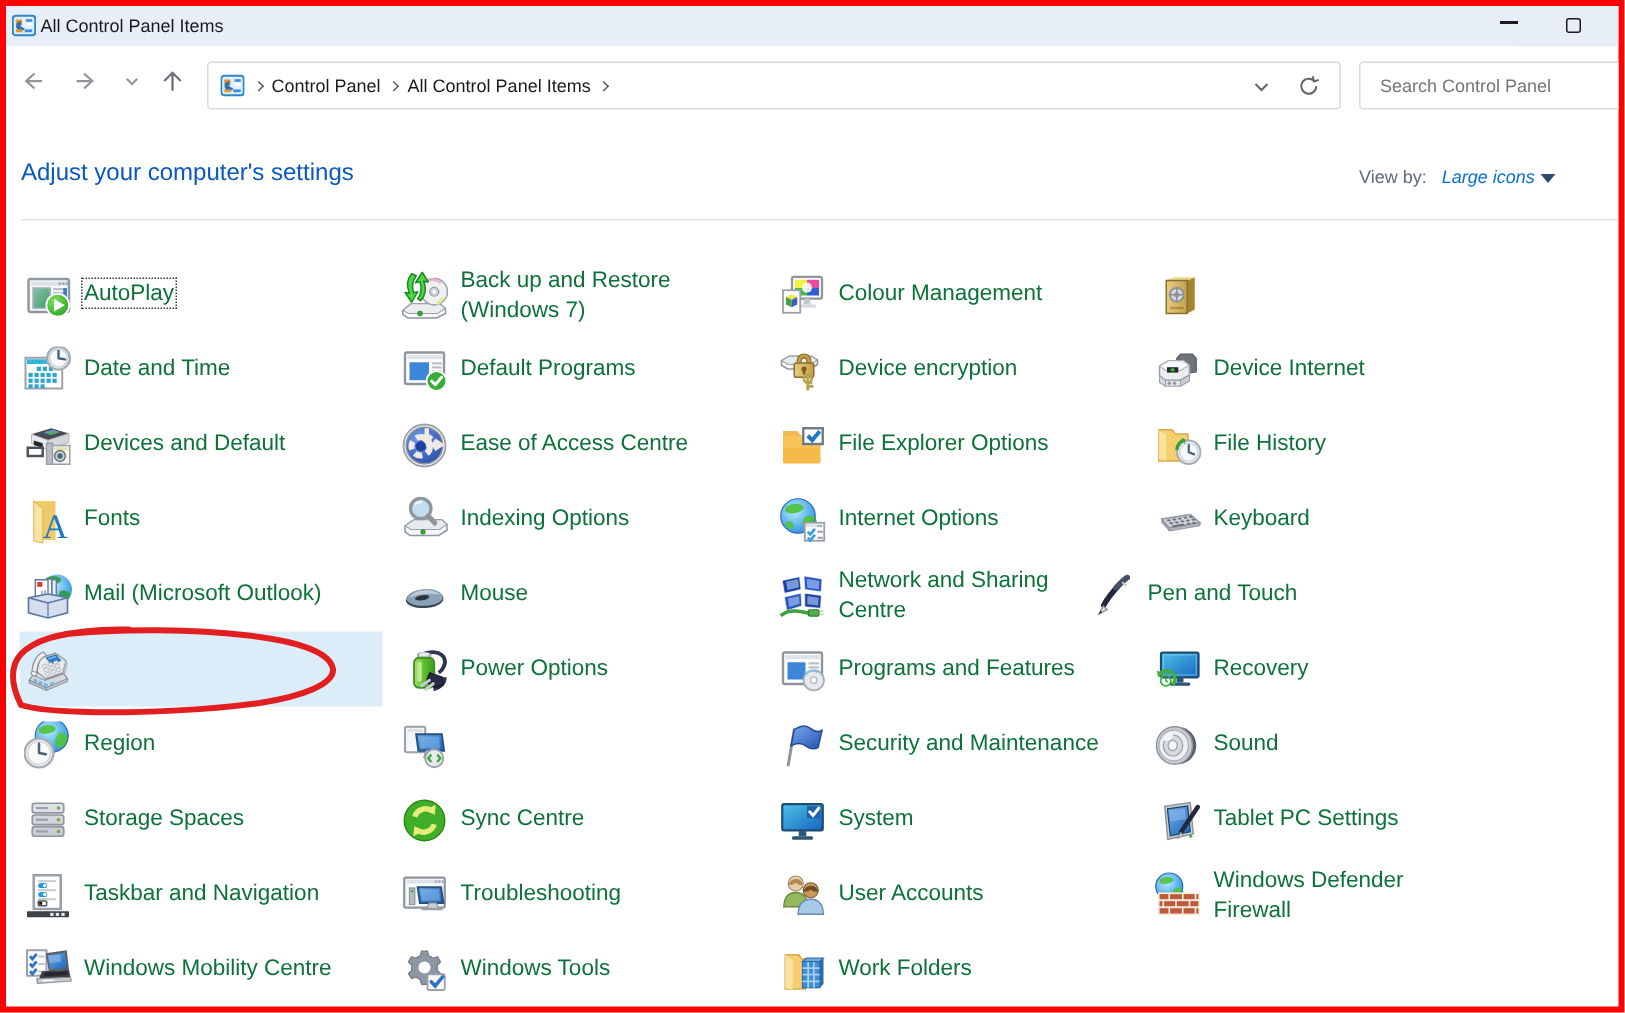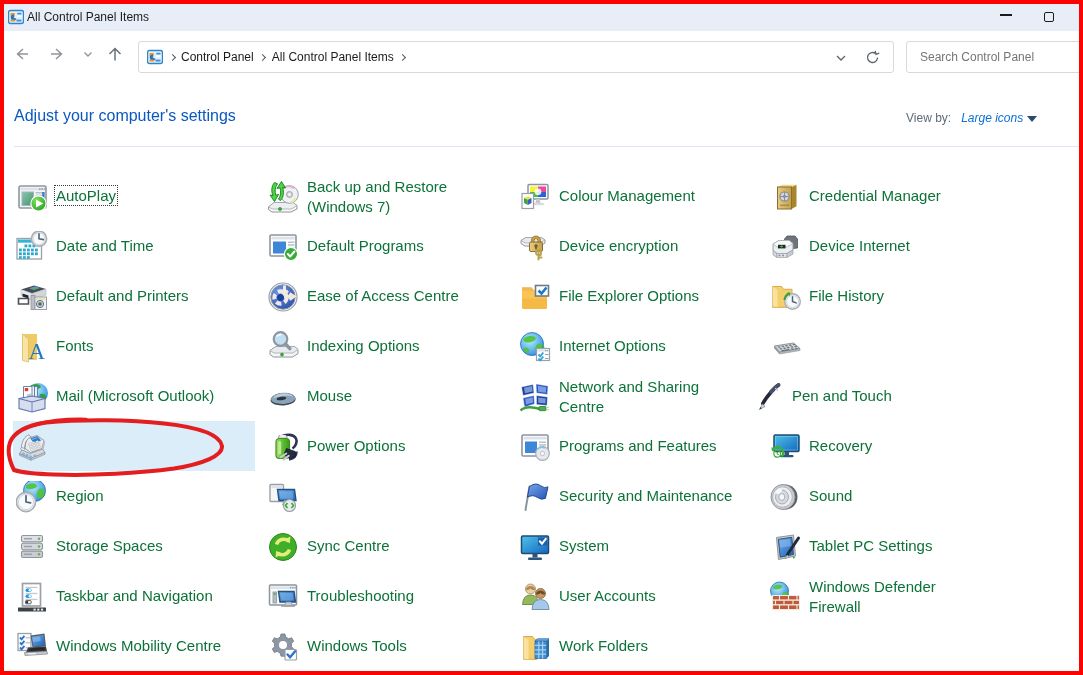--- a/index.html
+++ b/index.html
@@ -165,21 +165,20 @@
         </linearGradient>
       </defs>
       <path d="M22.5 6 l5 -2.2 v21.5 l-5 2.7 z" fill="#a8842f"></path>
       <path d="M8.5 6 l5 -2.2 h14 l-5 2.2 z" fill="#ead98e"></path>
       <rect x="8.5" y="6" width="14" height="22" fill="url(#gold)" stroke="#8a6d2f" stroke-width="1"></rect>
       <circle cx="15.5" cy="15.5" r="4.6" fill="#d3d7dc" stroke="#8a8f96" stroke-width="1.2"></circle>
       <circle cx="15.5" cy="15.5" r="1.8" fill="#9aa0a8"></circle>
       <path d="M15.5 10.9 v9.2 M10.9 15.5 h9.2" stroke="#8a8f96" stroke-width="1"></path>
       <rect x="11" y="23.5" width="9" height="1.6" fill="#8a6d2f" opacity="0.55"></rect>
     </svg>
-    <div class="lbl one">Credential Manager</div>
   </div>
 <div class="cell" style="left:1px;top:218px">
     <svg class="ic" width="32" height="32" viewBox="0 0 32 32">
       <rect x="1" y="7.5" width="24.5" height="20.5" fill="#ffffff" stroke="#9aa0a8" stroke-width="1.3"></rect>
       <rect x="2" y="8.5" width="22.5" height="3.2" fill="#35b5d6"></rect>
       <g fill="#2aa8cc">
         <rect x="8.5" y="13.5" width="2.8" height="2.8"></rect>
         <rect x="12.5" y="13.5" width="2.8" height="2.8"></rect>
         <rect x="16.5" y="13.5" width="2.8" height="2.8"></rect>
         <rect x="3" y="17.6" width="2.8" height="2.8"></rect>
@@ -259,21 +258,21 @@
       <path d="M5 8.5 L16 12.5 L16 19 L5 14.5 Z" fill="#e8ebee" stroke="#b0b5bb" stroke-width="0.6"></path>
       <path d="M30 8 L16 12.5 L16 19 L30 14 Z" fill="#d3d7dc" stroke="#b0b5bb" stroke-width="0.6"></path>
       <rect x="6.5" y="10.5" width="6" height="3" fill="#23262a" transform="skewY(18)"></rect>
       <path d="M2.5 17.5 h10 v5.5 h-10 z" fill="none" stroke="#4c5157" stroke-width="1.6"></path>
       <rect x="15" y="14.5" width="4" height="14" fill="#b9bec5" stroke="#8f959c" stroke-width="0.8"></rect>
       <rect x="19" y="16" width="11.5" height="12.5" fill="#f2f4f6" stroke="#9aa0a8" stroke-width="1"></rect>
       <rect x="20" y="17" width="9.5" height="2.2" fill="#e3e6b4"></rect>
       <circle cx="24" cy="23" r="3.6" fill="#cfd3d8" stroke="#6a7076" stroke-width="1"></circle>
       <circle cx="24" cy="23" r="1.8" fill="#3f6a74"></circle>
     </svg>
-    <div class="lbl one">Default and Printers</div>
+    <div class="lbl one">Devices and Default</div>
   </div>
 <div class="cell" style="left:252px;top:268px">
     <svg class="ic" width="32" height="32" viewBox="0 0 32 32">
       <defs>
         <radialGradient id="bluerad" cx="0.35" cy="0.3" r="0.95">
           <stop offset="0" stop-color="#6f9ae8"></stop>
           <stop offset="1" stop-color="#1c3f9e"></stop>
         </radialGradient>
       </defs>
       <circle cx="16" cy="16" r="14" fill="#f4f6f8" stroke="#9aa0a8" stroke-width="1.2"></circle>
@@ -354,20 +353,21 @@
   </div>
 <div class="cell" style="left:754px;top:318px">
     <svg class="ic" width="32" height="32" viewBox="0 0 32 32">
       <path d="M5.5 15 L24.5 12 L31 17.5 L10.5 21 Z" fill="#d3d7dc" stroke="#8f959c" stroke-width="1"></path>
       <path d="M5.5 15 L10.5 21 L10.5 23 L5.5 17.2 Z" fill="#9aa0a8" stroke="#8f959c" stroke-width="0.6"></path>
       <path d="M10.5 21 L31 17.5 L31 19.5 L10.5 23 Z" fill="#b0b5bc" stroke="#8f959c" stroke-width="0.6"></path>
       <g fill="#6f757c">
         <path d="M8.5 15.5 l2.2 -0.35 1.1 1.2 -2.2 0.35 z M12.2 14.9 l2.2 -0.35 1.1 1.2 -2.2 0.35 z M15.9 14.3 l2.2 -0.35 1.1 1.2 -2.2 0.35 z M19.6 13.7 l2.2 -0.35 1.1 1.2 -2.2 0.35 z M23.3 13.1 l2.2 -0.35 1.1 1.2 -2.2 0.35 z M10.2 17.4 l2.2 -0.35 1.1 1.2 -2.2 0.35 z M13.9 16.8 l2.2 -0.35 1.1 1.2 -2.2 0.35 z M17.6 16.2 l2.2 -0.35 1.1 1.2 -2.2 0.35 z M21.3 15.6 l2.2 -0.35 1.1 1.2 -2.2 0.35 z M25 15 l2.2 -0.35 1.1 1.2 -2.2 0.35 z M11.9 19.3 l8 -1.3 1.2 1.25 -8.1 1.35 z M21.8 17.7 l2.2 -0.35 1.1 1.2 -2.2 0.35 z M25.5 17.1 l2.2 -0.35 1.1 1.2 -2.2 0.35 z"></path>
       </g>
     </svg>
+    <div class="lbl one">Keyboard</div>
   </div>
 <div class="cell" style="left:1px;top:368px">
     <svg class="ic" width="32" height="32" viewBox="0 0 32 32">
       <defs>
         <radialGradient id="globeg" cx="0.4" cy="0.35" r="0.95">
           <stop offset="0" stop-color="#b8ecfa"></stop>
           <stop offset="0.55" stop-color="#4fa8e8"></stop>
           <stop offset="1" stop-color="#2255b8"></stop>
         </radialGradient>
       </defs>
@@ -404,21 +404,21 @@
         <path d="M4 17 L15 14.5 L15.5 23 L5.5 26 Z" fill="#2a55c4"></path>
         <path d="M17.5 14.5 L28.5 16 L28 24.5 L17.5 23.5 Z" fill="#1d3f9e"></path>
       </g>
       <path d="M5 6.8 L13 5 L13.7 10.5 L6 12.3 Z M18.8 4.8 L27.2 6.3 L26.8 11.8 L19.2 10.8 Z M6.3 18 L13.7 16.3 L14.1 21.5 L7 23.6 Z M19.2 16.4 L26.8 17.5 L26.4 22.6 L19.2 21.8 Z" fill="#8fb0e8" opacity="0.8"></path>
       <path d="M1.5 29.5 C7 24.5 15 26.5 21 28" fill="none" stroke="#3da23d" stroke-width="2.4"></path>
       <rect x="20" y="25.5" width="7" height="4.2" rx="0.8" fill="#4fae4f" stroke="#2c7d2c" stroke-width="0.8"></rect>
       <path d="M27.5 26.4 h2.5 M27.5 28.6 h2.5" stroke="#b9e0a8" stroke-width="1.1"></path>
     </svg>
     <div class="lbl two">Network and Sharing<br>Centre</div>
   </div>
-<div class="cell" style="left:737px;top:368px">
+<div class="cell" style="left:710px;top:368px">
     <svg class="ic" width="32" height="32" viewBox="0 0 32 32">
       <path d="M26.5 4 C23 6.5 14.5 15.5 10.8 22.5" fill="none" stroke="#23283a" stroke-width="3.6" stroke-linecap="round"></path>
       <path d="M26.5 4 C24.5 5.2 21.5 8 19 10.8" fill="none" stroke="#4a5068" stroke-width="3.6" stroke-linecap="round"></path>
       <path d="M23.2 7.2 l2.8 2.4" stroke="#c9ccd1" stroke-width="1.4"></path>
       <path d="M10.5 23 L7.5 28.5 L13.2 25.4 Z" fill="#d3d7dc" stroke="#8a9096" stroke-width="0.8"></path>
       <path d="M7.5 28.5 l2.2 -1.3 -1.1 -1.2 z" fill="#23283a"></path>
     </svg>
     <div class="lbl one">Pen and Touch</div>
   </div>
 <div class="cell hov" style="left:1px;top:418px">

